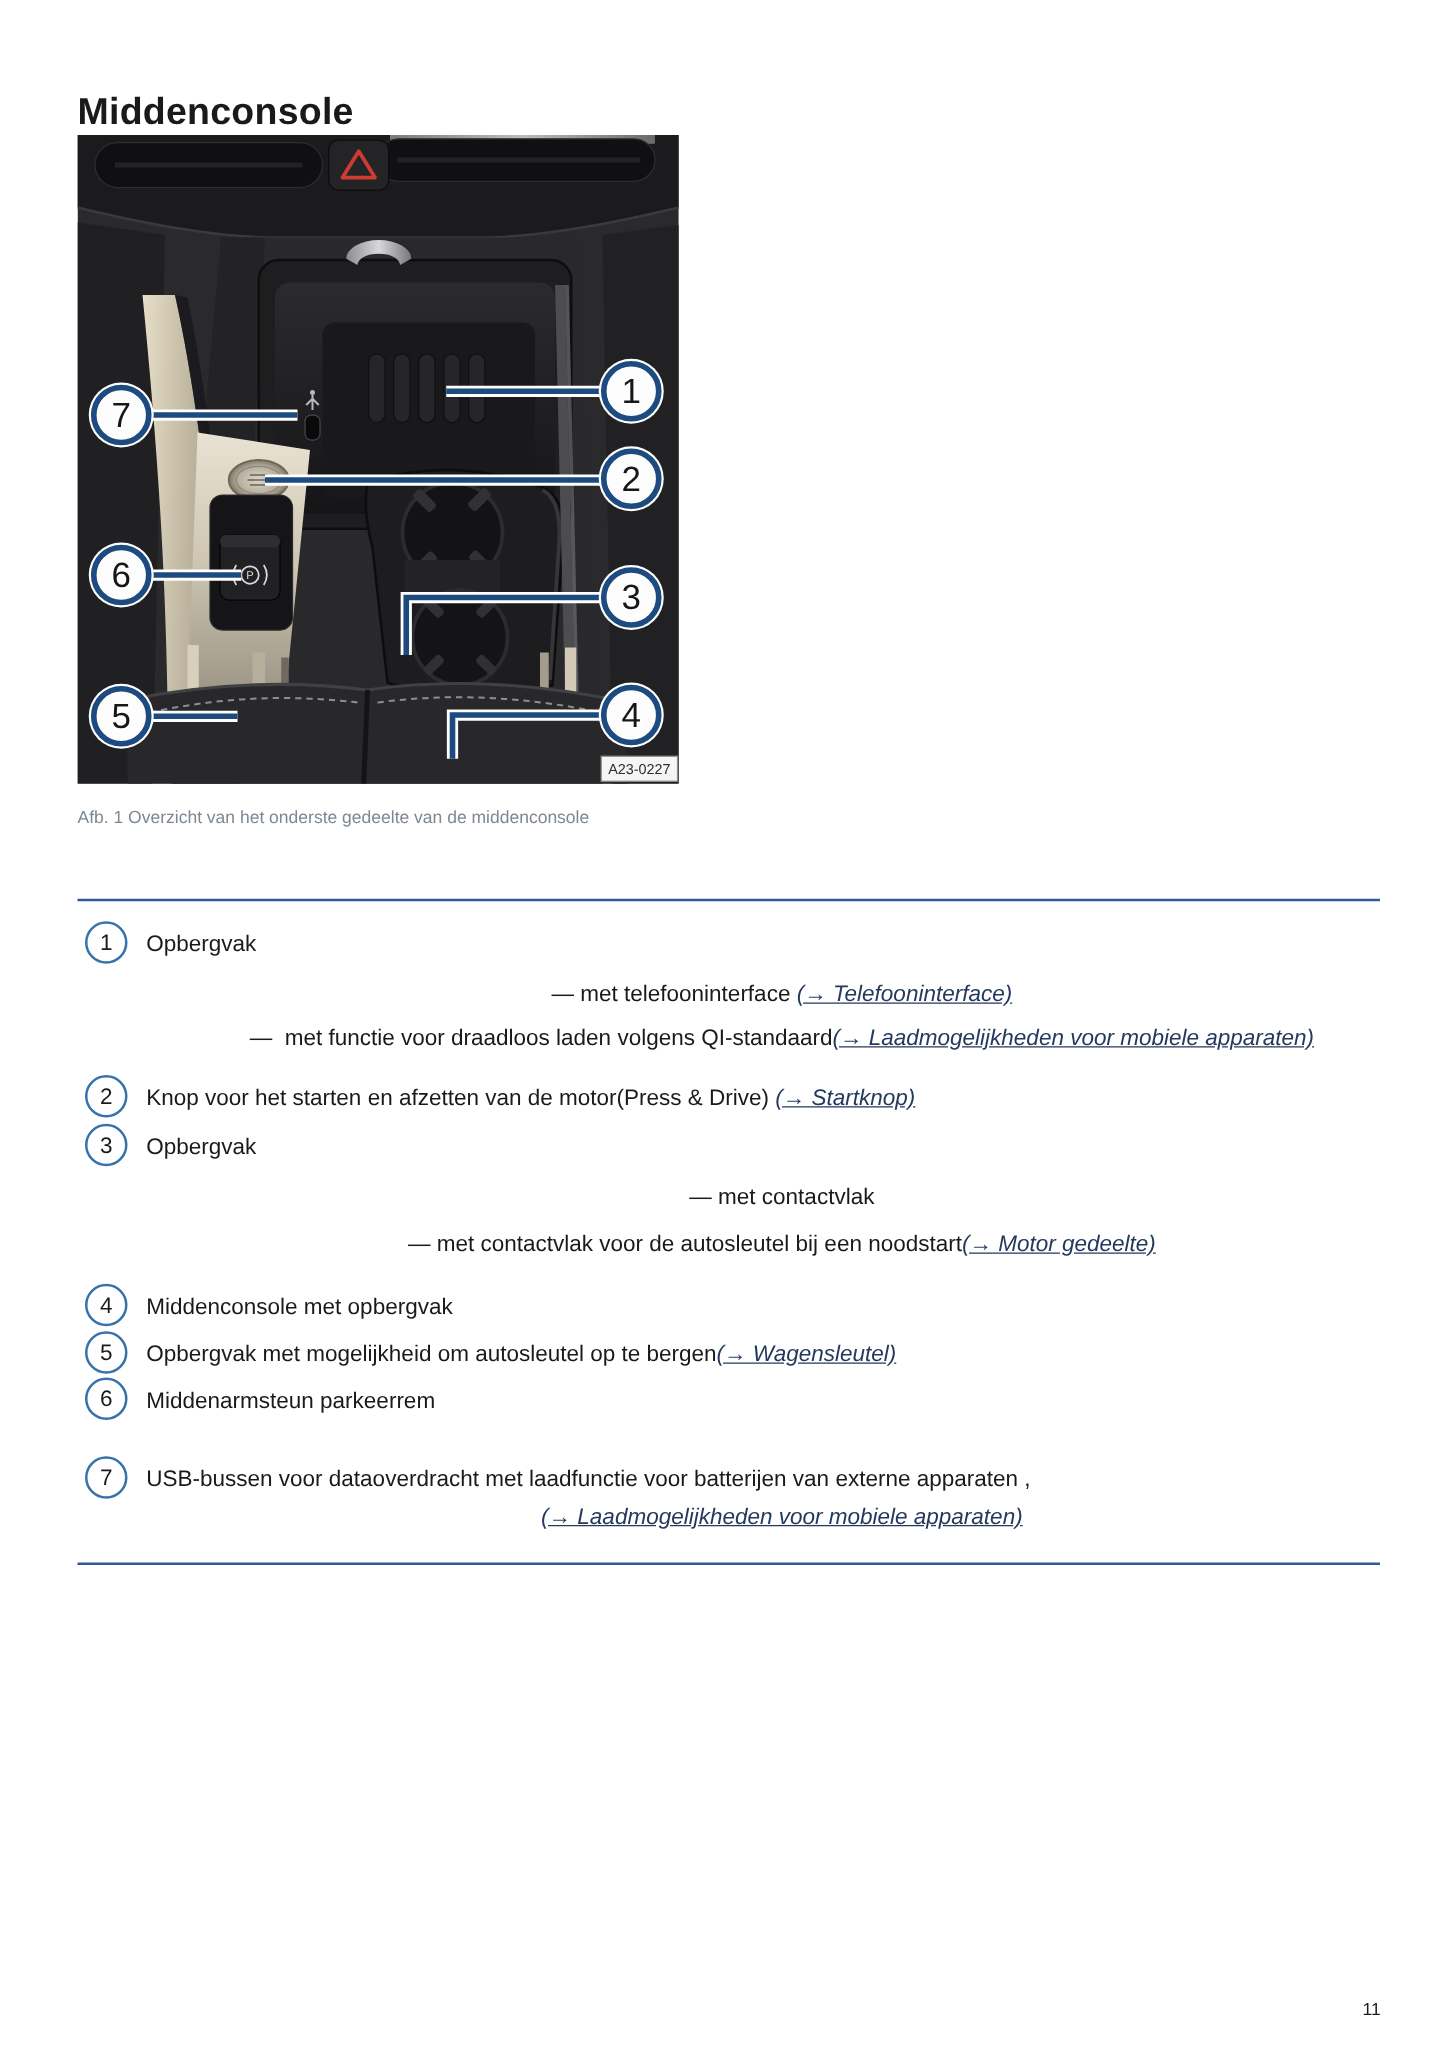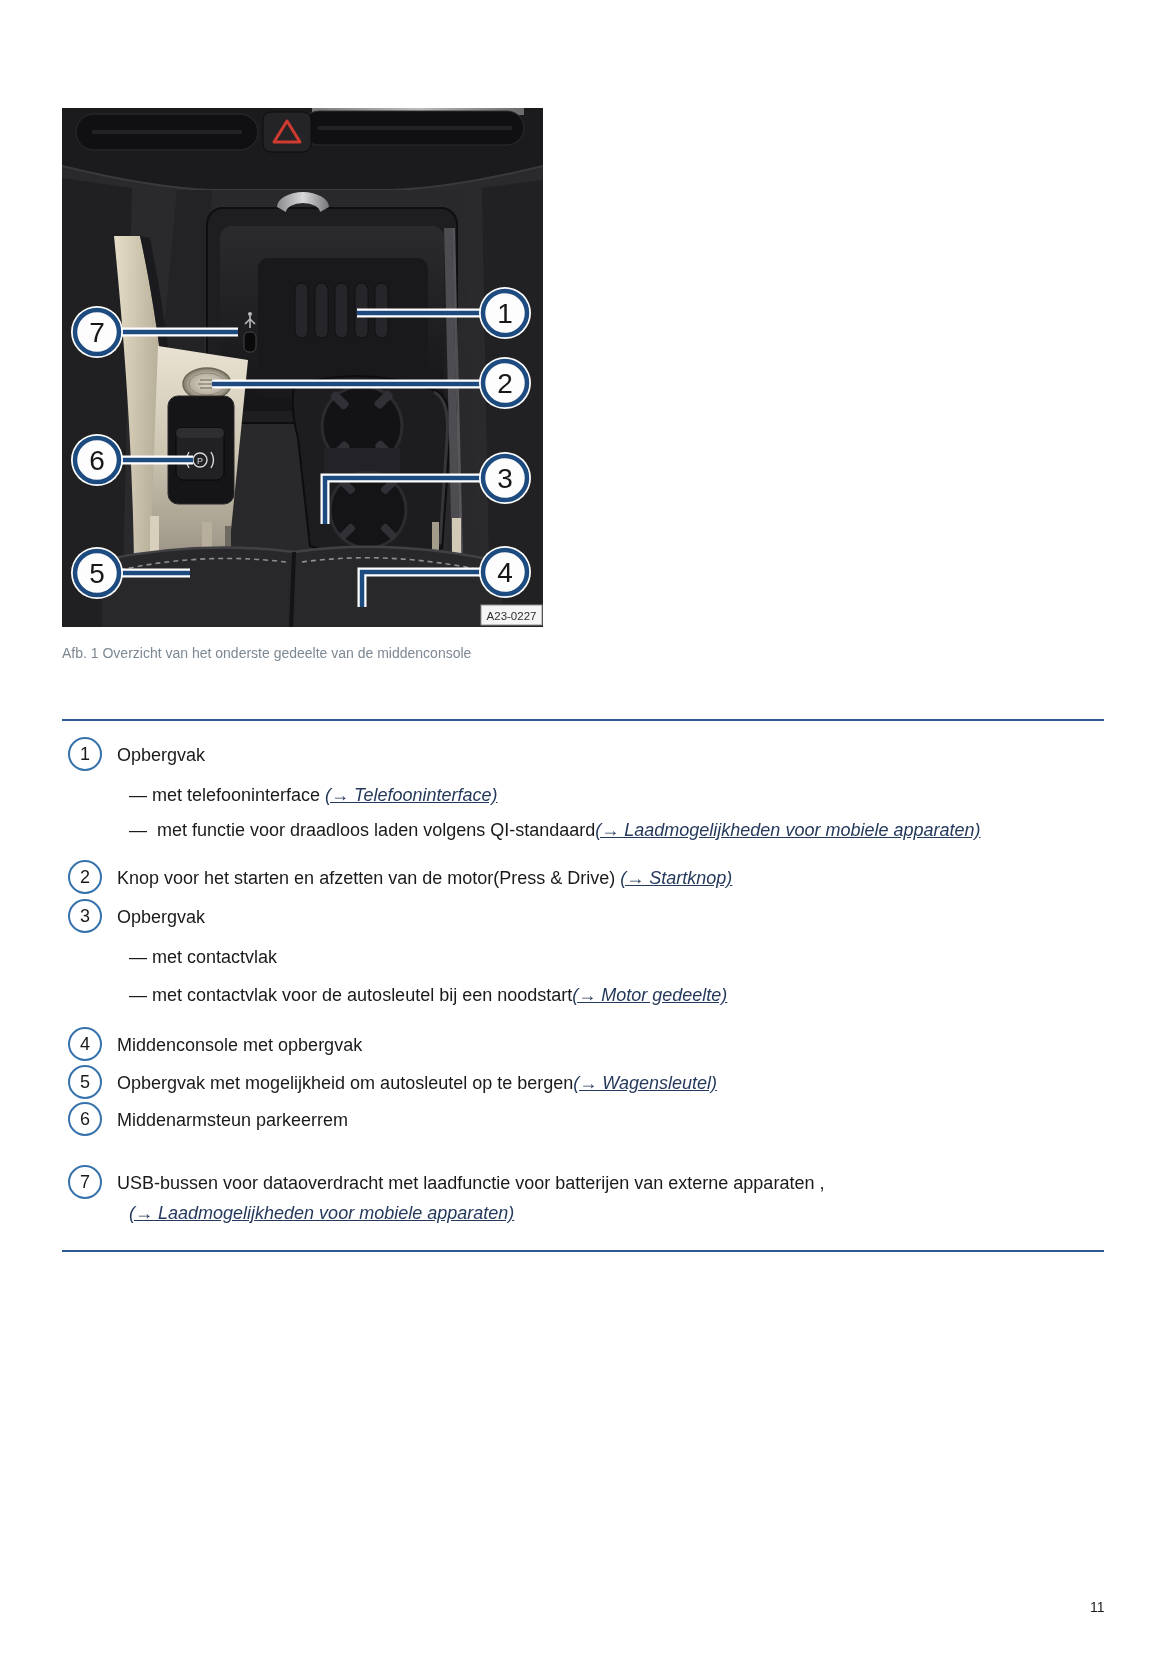--- a/index.html
+++ b/index.html
@@ -28,35 +28,36 @@
   .badge{
     position:absolute; left:6px; top:-6px; width:34px; height:34px; box-sizing:border-box;
     border:2px solid var(--accent_blue,#3672ab); border-radius:50%;
     display:flex; align-items:center; justify-content:center;
     font-size:18px; color:#1a1a1a; background:#fff;
   }
   .ltext{
     margin-left:55px; font-size:18px; line-height:24px; color:#1a1a1a;
     white-space:pre-wrap;
   }
-  .lrow.sub .ltext{ margin-left:67px; }
+  .lrow.sub .ltext{ margin-left:67px;text-align:center; }
   .xref{
     color:var(--link_blue,#24395c); font-style:italic;
     text-decoration:underline; cursor:pointer;
   }
   .pagenum{
     position:absolute; top:1599px; left:1090px;
     font-size:14px; color:#1d1d1d;
   }
 </style>
 </head>
 <body>
 
 <div class="page">
 
+  <h1 class="title">Middenconsole</h1>
 
   <figure class="figure" style="margin:0">
     <svg viewBox="0 0 481 519">
       <defs>
         <linearGradient id="gSilver" x1="0" y1="0" x2="0" y2="1">
           <stop offset="0" stop-color="#e9e2d2"></stop>
             <stop offset="0.5" stop-color="#cdc5b2"></stop>
             <stop offset="1" stop-color="#9a9283"></stop>
         </linearGradient>
         <linearGradient id="gBeige" x1="0" y1="0" x2="1" y2="0.15">

